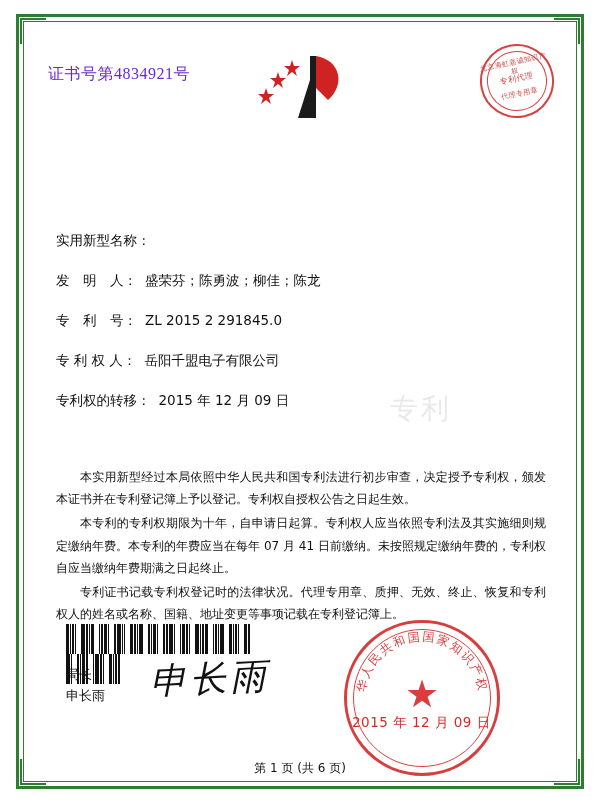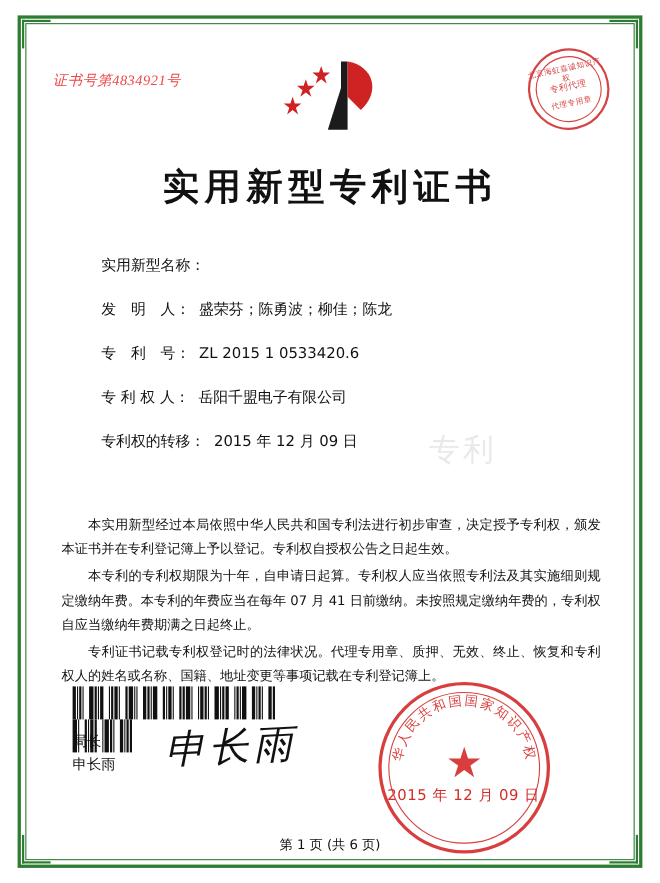--- a/index.html
+++ b/index.html
@@ -49,24 +49,23 @@
   }
   .corner.tl { left: 20px; top: 18px; border-right: none; border-bottom: none; }
   .corner.tr { right: 20px; top: 18px; border-left: none; border-bottom: none; }
   .corner.bl { left: 20px; bottom: 18px; border-right: none; border-top: none; }
   .corner.br { right: 20px; bottom: 18px; border-left: none; border-top: none; }
 
   
   .cert-no {
     position: absolute;
     left: 48px; top: 64px;
-    font-size: 13px;
-    color: #ef4444;
+    font-size: 16px;
+    color: #6d28d9;
     letter-spacing: 0.5px;
-    font-style: italic;
   }
 
   
   .seal-top {
     position: absolute;
     right: 46px; top: 44px;
     width: 70px; height: 70px;
     border: 2px solid #cf2222;
     border-radius: 50%;
     color: #cf2222;
@@ -110,21 +109,20 @@
     letter-spacing: 5px;
     color: #111;
     font-family: "DejaVu Sans", sans-serif;
   }
 
   
   .fields {
     position: absolute;
     left: 56px; top: 232px;
     width: 490px;
-    margin-left: 36px;
   }
   .field-row {
     display: flex;
     align-items: baseline;
     margin-bottom: 22px;
     font-size: 13.5px;
     color: #111;
   }
   .field-label {
     white-space: pre;
@@ -280,33 +278,32 @@
         <polygon points="8,40 10,46 16,46 11,50 13,56 8,52 3,56 5,50 0,46 6,46"></polygon>
         <polygon points="20,24 22,30 28,30 23,34 25,40 20,36 15,40 17,34 12,30 18,30"></polygon>
         <polygon points="34,12 36,18 42,18 37,22 39,28 34,24 29,28 31,22 26,18 32,18"></polygon>
       </g>
       <path d="M52 8 L58 8 L58 70 L52 70 Z" fill="#1b1b1b"></path>
       <path d="M58 8 C 82 12, 88 36, 70 52 L58 40 Z" fill="#cf2222"></path>
       <path d="M52 32 L40 70 L52 70 Z" fill="#1b1b1b"></path>
     </svg>
   </div>
 
-  <div class="main-title">实用新型专利证书</div>
 
   <div class="fields">
     <div class="field-row">
       <span class="field-label">实用新型名称：</span>
     </div>
     <div class="field-row">
       <span class="field-label">发　明　人：</span>
       <span class="field-value">盛荣芬；陈勇波；柳佳；陈龙</span>
     </div>
     <div class="field-row">
       <span class="field-label">专　利　号：</span>
-      <span class="field-value">ZL 2015 1 0533420.6</span>
+      <span class="field-value">ZL 2015 2 291845.0</span>
     </div>
     <div class="field-row">
       <span class="field-label">专 利 权 人：</span>
       <span class="field-value">岳阳千盟电子有限公司</span>
     </div>
     <div class="field-row">
       <span class="field-label">专利权的转移：</span>
       <span class="field-value">2015 年 12 月 09 日</span>
     </div>
   </div>

